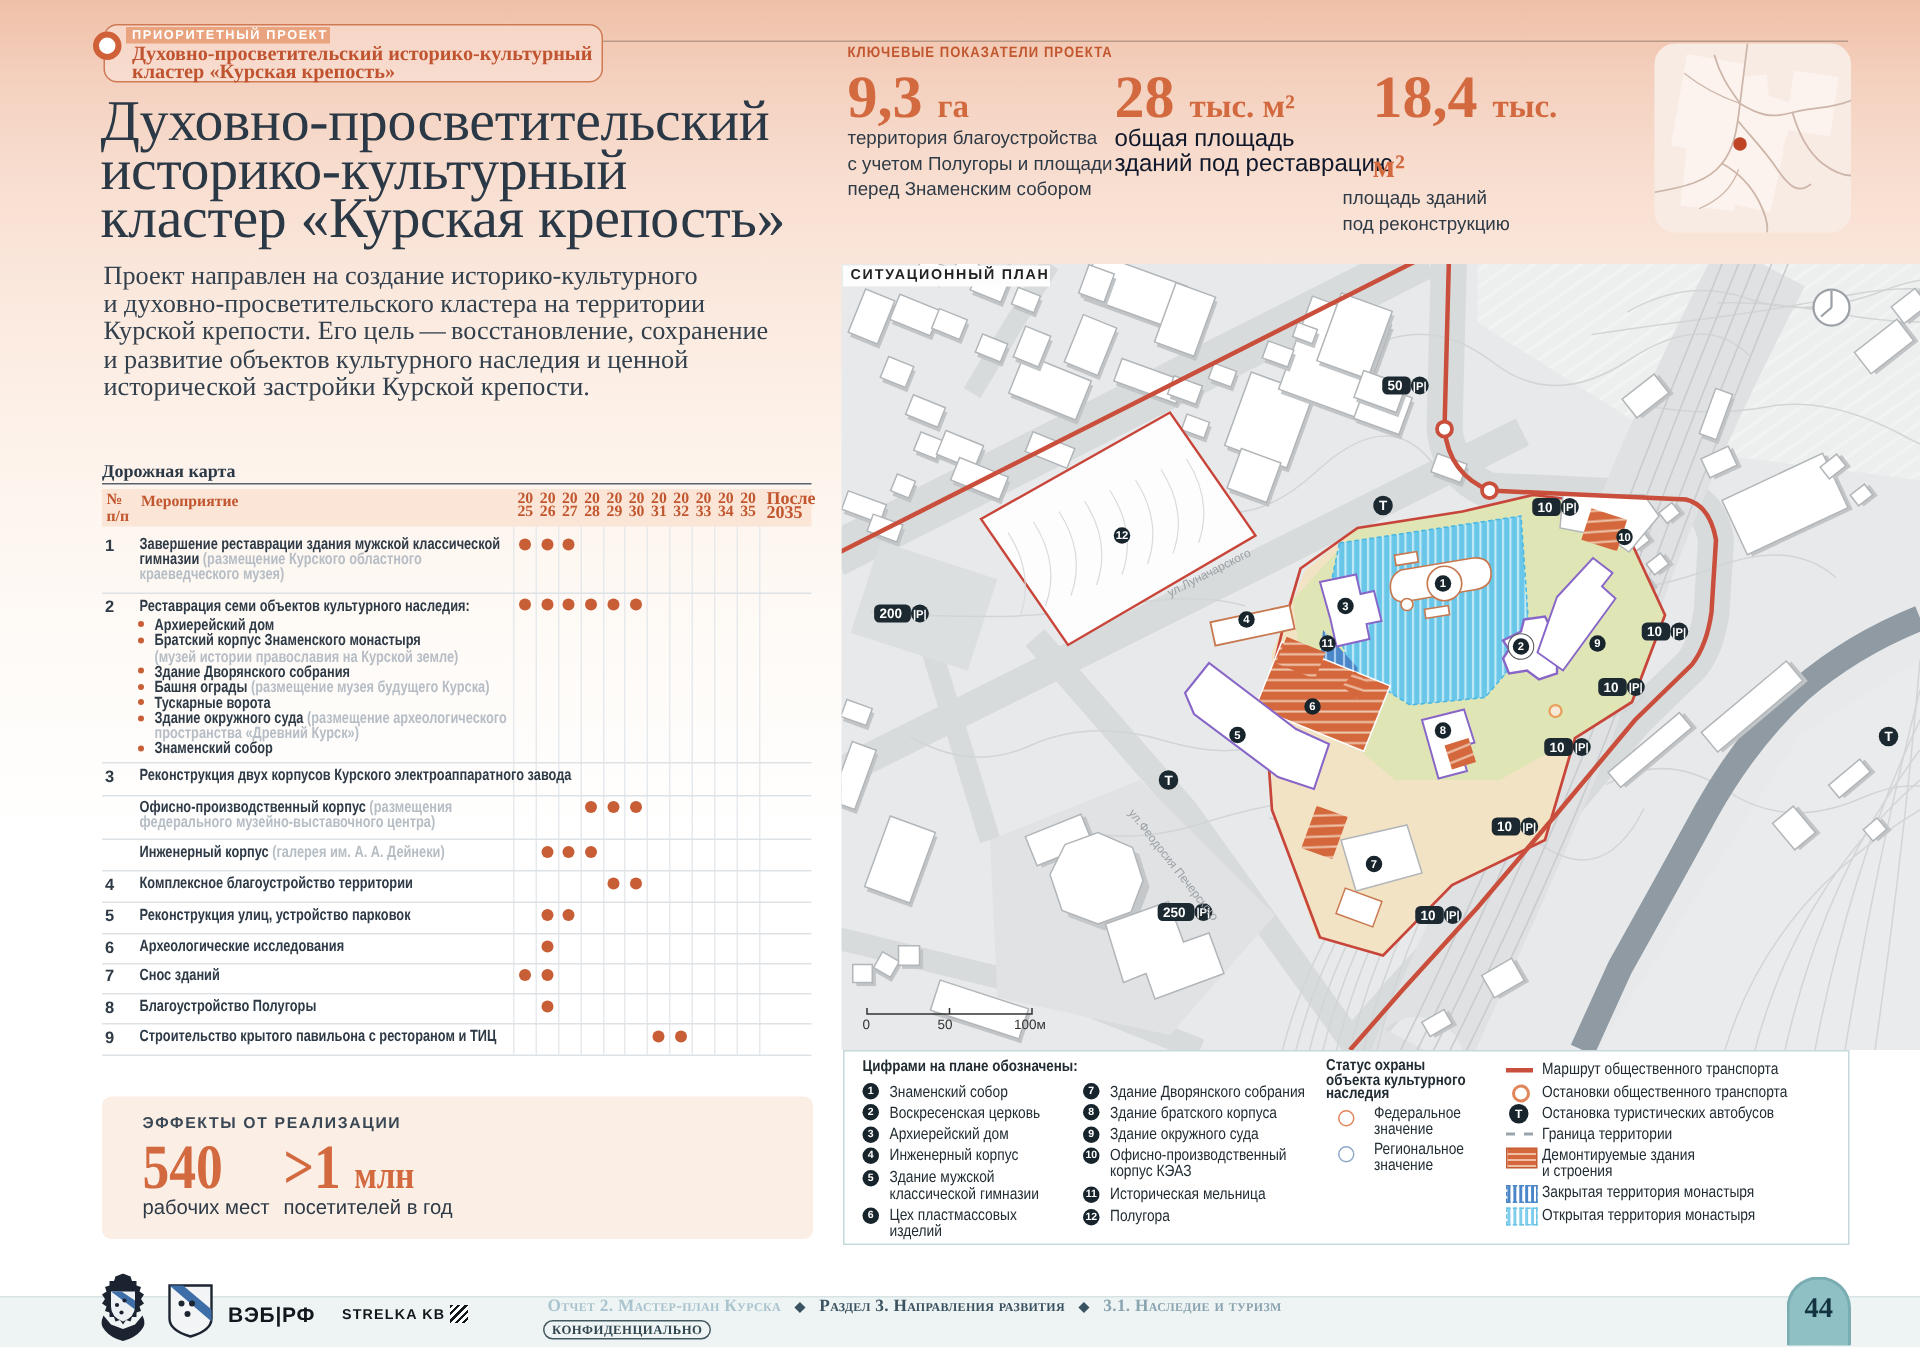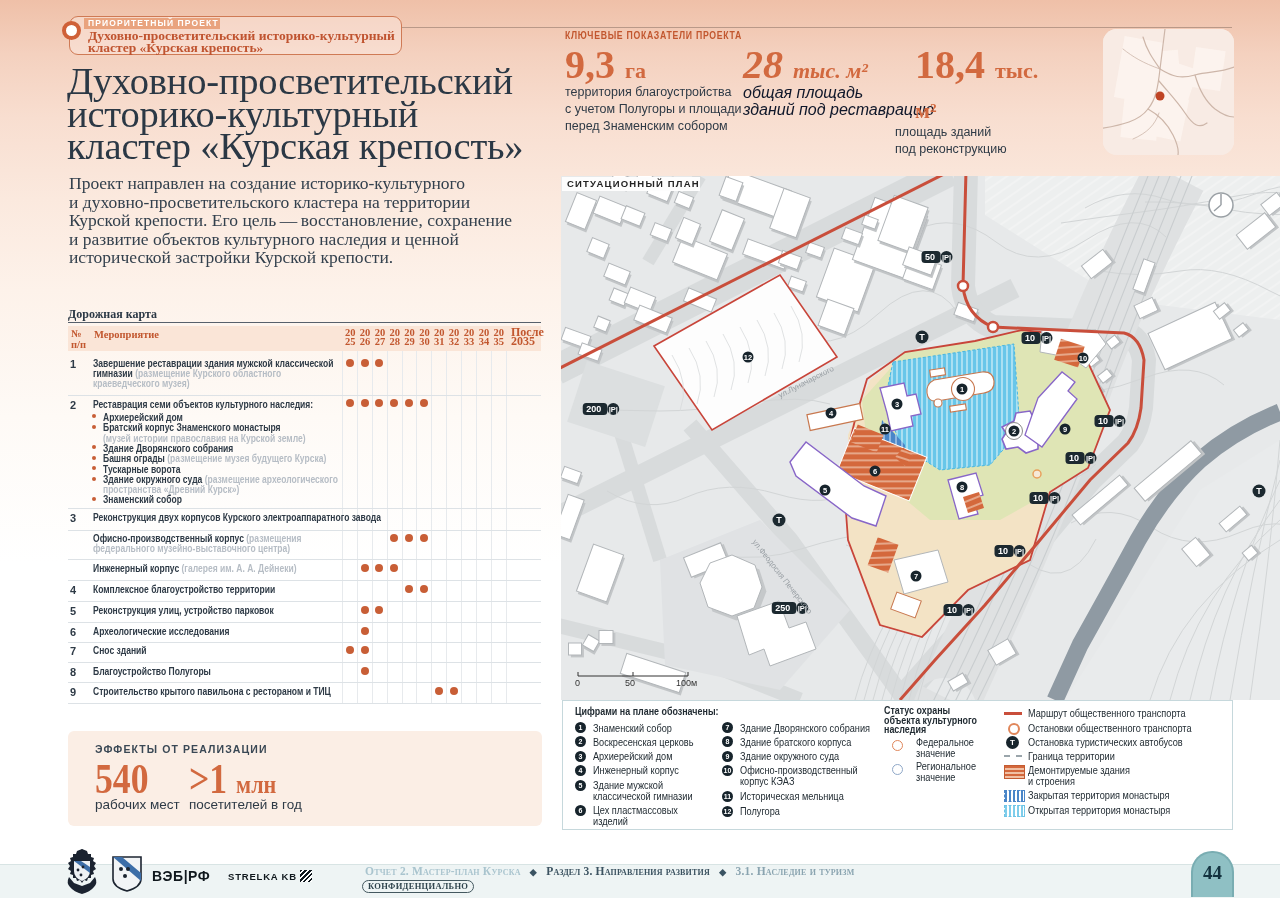--- a/index.html
+++ b/index.html
@@ -27,21 +27,21 @@
 
 <div class="abs serif" style="left:69px;top:174px;width:500px;font-size:17.5px;line-height:18.5px;color:#33404d;">Проект направлен на создание историко-культурного<br>и духовно-просветительского кластера на территории<br>Курской крепости. Его цель — восстановление, сохранение<br>и развитие объектов культурного наследия и ценной<br>исторической застройки Курской крепости.</div>
 
 <div class="abs" style="left:565px;top:30px;font-size:10px;font-weight:bold;letter-spacing:0.8px;color:#c2572f;transform:scaleX(.87);transform-origin:0 0;white-space:nowrap;">КЛЮЧЕВЫЕ ПОКАЗАТЕЛИ ПРОЕКТА</div>
 
 <div class="abs" style="left:565px;top:48px;width:170px;">
   <div class="serif" style="font-size:40px;line-height:34px;font-weight:bold;color:#d2693f;">9,3 <span style="font-size:22px;">га</span></div>
   <div style="font-size:12.5px;line-height:17px;color:#2e3a46;margin-top:-4px;white-space:nowrap;">территория благоустройства<br>с учетом Полугоры и площади<br>перед Знаменским собором</div>
 </div>
 
-<div class="abs" style="left:743px;top:48px;width:160px;font-style:italic;">
+<div class="abs" style="left:743px;top:48px;width:160px;">
   <div class="serif" style="font-size:40px;line-height:34px;font-weight:bold;color:#d2693f;">28 <span style="font-size:22px;">тыс. м²</span></div>
   <div style="font-size:16px;line-height:17px;color:#0f172a;margin-top:-4px;white-space:nowrap;">общая площадь<br>зданий под реставрацию</div>
 </div>
 
 <div class="abs" style="left:895px;top:48px;width:160px;">
   <div class="serif" style="font-size:40px;line-height:34px;font-weight:bold;color:#d2693f;margin-left:20px;">18,4 <span style="font-size:22px;">тыс. м²</span></div>
   <div style="font-size:12.5px;line-height:17px;color:#2e3a46;margin-top:-4px;white-space:nowrap;">площадь зданий<br>под реконструкцию</div>
 </div>
 
 <div class="abs" style="left:1103px;top:29px;width:131px;height:126px;border-radius:14px;background:#f8ebe4;overflow:hidden;">

